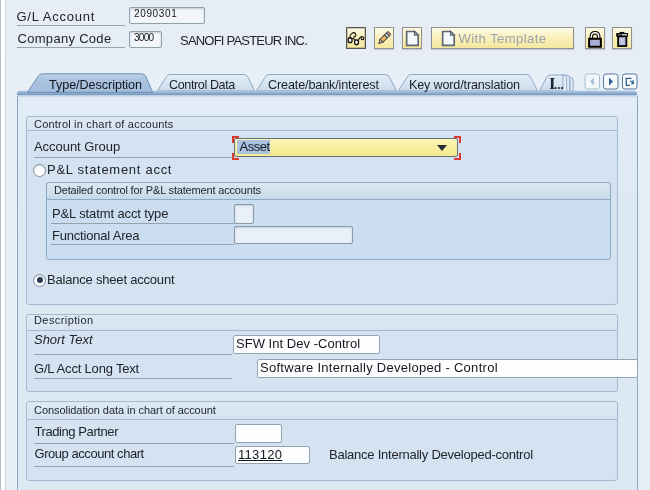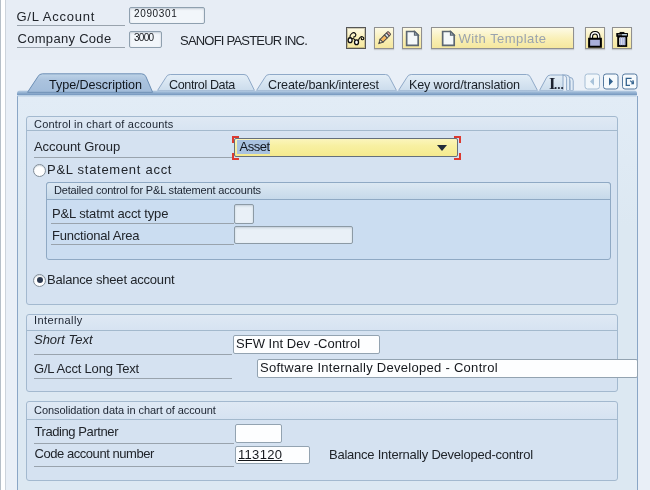--- a/index.html
+++ b/index.html
@@ -183,35 +183,35 @@
 
   <div class="lbl" style="left:52px;top:228px;letter-spacing:-0.2px;">Functional Area</div>
   <div class="ul" style="left:51px;top:244px;width:183px;"></div>
   <div class="inpd" style="left:234px;top:225.5px;width:118.5px;height:18.5px;"></div>
 
   <div class="radio" style="left:33px;top:273.5px;"></div>
   <div class="abs" style="left:36.5px;top:277px;width:6px;height:6px;border-radius:50%;background:#2c3950;"></div>
   <div class="lbl" style="left:47px;top:271.5px;letter-spacing:-0.2px;">Balance sheet account</div>
 
   <div class="gbox" style="left:26px;top:314px;width:592px;height:77.5px;"></div>
-  <div class="gtitle" style="left:34px;top:314.2px;letter-spacing:0.41px;">Internally</div>
+  <div class="gtitle" style="left:34px;top:314.2px;letter-spacing:0.41px;">Description</div>
   <div class="gline" style="left:27px;top:330px;width:590px;"></div>
 
   <div class="lbl" style="left:34px;top:332px;letter-spacing:-0.03px;font-style:italic;">Short Text</div>
   <div class="ul" style="left:34px;top:354px;width:198px;"></div>
   <div class="inpw" style="left:232.5px;top:334.5px;width:147.5px;height:19px;letter-spacing:0.03px;padding-left:2.5px;">SFW Int Dev -Control</div>
 
   <div class="lbl" style="left:34px;top:361px;letter-spacing:-0.19px;">G/L Acct Long Text</div>
   <div class="ul" style="left:34px;top:378px;width:198px;"></div>
   <div class="inpw" style="left:232.5px;top:358.5px;width:381.5px;height:19px;letter-spacing:0.28px;padding-left:2.5px;margin-left:24px;">Software Internally Developed - Control</div>
 
   <div class="gbox" style="left:26px;top:401px;width:592px;height:79.5px;"></div>
   <div class="gtitle" style="left:34px;top:404.4px;letter-spacing:-0.06px;">Consolidation data in chart of account</div>
   <div class="gline" style="left:27px;top:419px;width:590px;"></div>
 
   <div class="lbl" style="left:34.5px;top:424px;letter-spacing:-0.42px;">Trading Partner</div>
   <div class="ul" style="left:34px;top:443px;width:200px;"></div>
   <div class="inpw" style="left:234.5px;top:424px;width:47px;height:19px;"></div>
 
-  <div class="lbl" style="left:34.5px;top:446px;letter-spacing:-0.45px;">Code account number</div>
+  <div class="lbl" style="left:34.5px;top:446px;letter-spacing:-0.45px;">Group account chart</div>
   <div class="ul" style="left:34px;top:465.5px;width:200px;"></div>
   <div class="inpw" style="left:234.5px;top:446px;width:75px;height:18px;letter-spacing:0.3px;padding-left:2.5px;"><span style="text-decoration:underline;">113120</span></div>
   <div class="lbl" style="left:329px;top:447px;letter-spacing:-0.24px;">Balance Internally Developed-control</div>
 
 </body></html>

